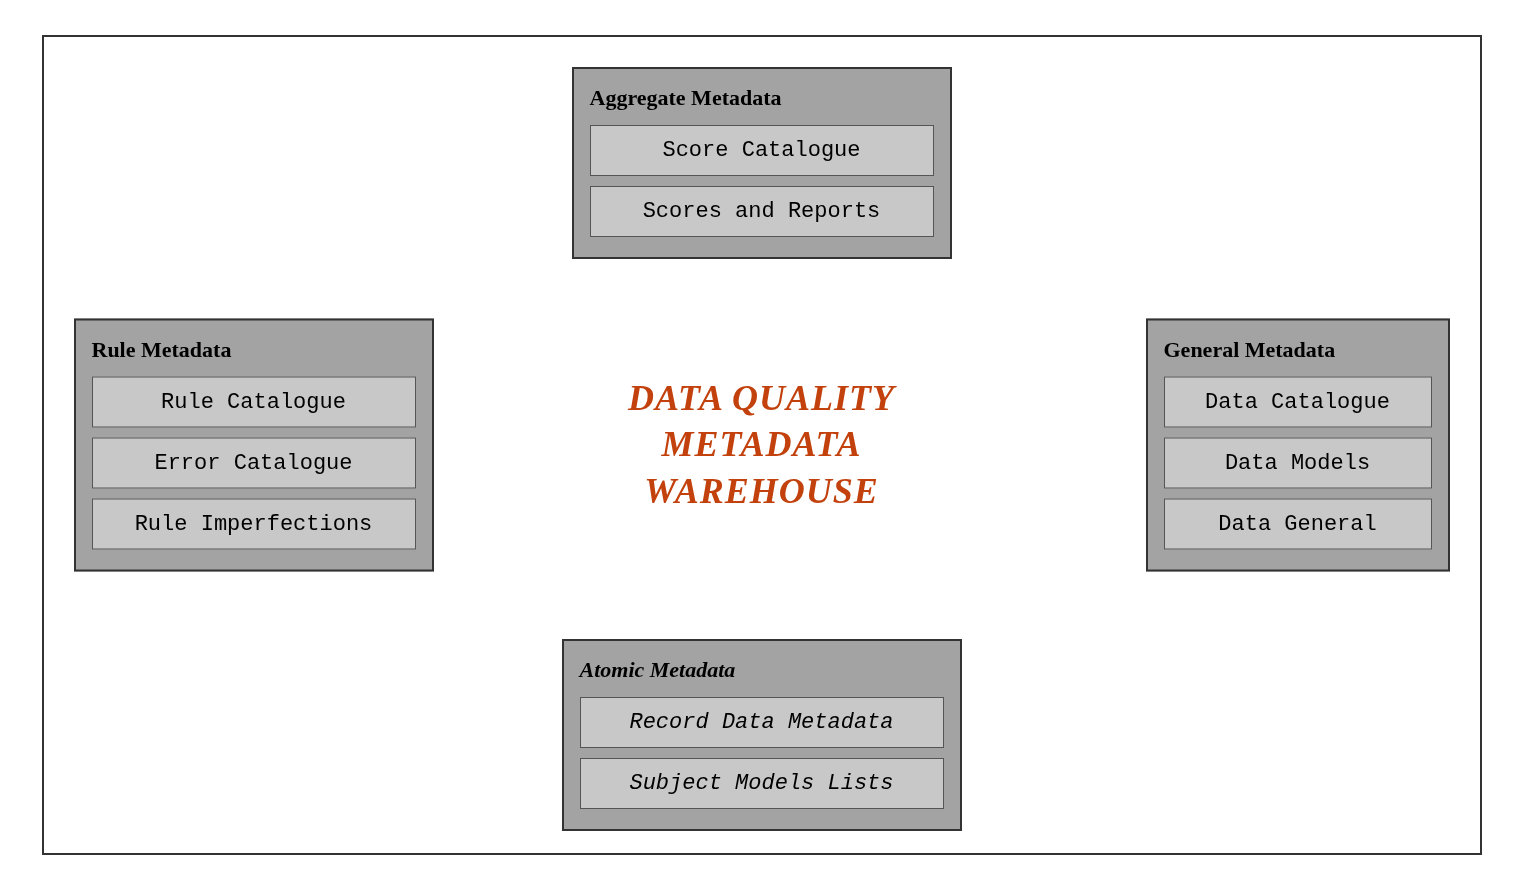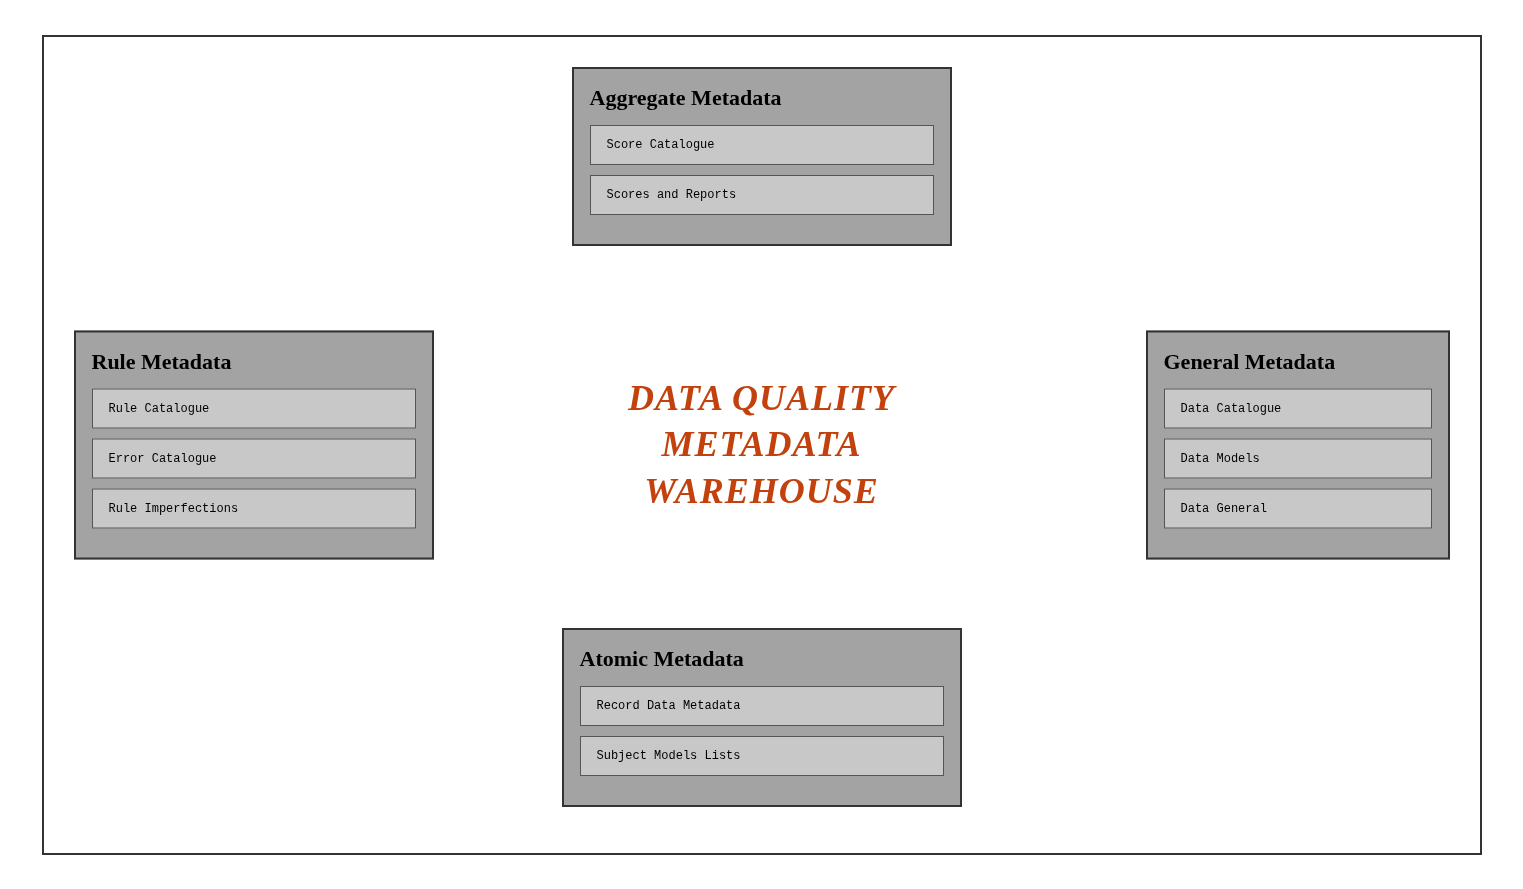--- a/index.html
+++ b/index.html
@@ -70,28 +70,28 @@
       margin-bottom: 14px;
       color: #000;
     }
 
     .item-box {
       background: #c8c8c8;
       border: 1px solid #555;
       padding: 12px 16px;
       margin-bottom: 10px;
       font-family: 'Courier New', Courier, monospace;
-      font-size: 12px;
+      font-size: 22px;
       color: #000;
-      text-align: left;
+      text-align: center;
       width: 100%;
     }
 
     .item-box:last-child {
-      margin-bottom: 9px;
+      margin-bottom: 0;
     }
 
     
     .aggregate-metadata {
       top: 30px;
       left: 50%;
       transform: translateX(-50%);
       width: 380px;
     }
 
@@ -103,24 +103,25 @@
     }
 
     .general-metadata {
       top: 50%;
       right: 30px;
       transform: translateY(-50%);
       width: 304px;
     }
 
     .atomic-metadata {
-      bottom: 46px;
+      bottom: 22px;
       left: 50%;
       transform: translateX(-50%);
       width: 400px;
+      font-style: italic;
     }
   </style>
 </head>
 <body>
 
 <div class="outer-border">
   <div class="diagram-container">
 
     <div class="center-text">
       DATA QUALITY<br>METADATA<br>WAREHOUSE

